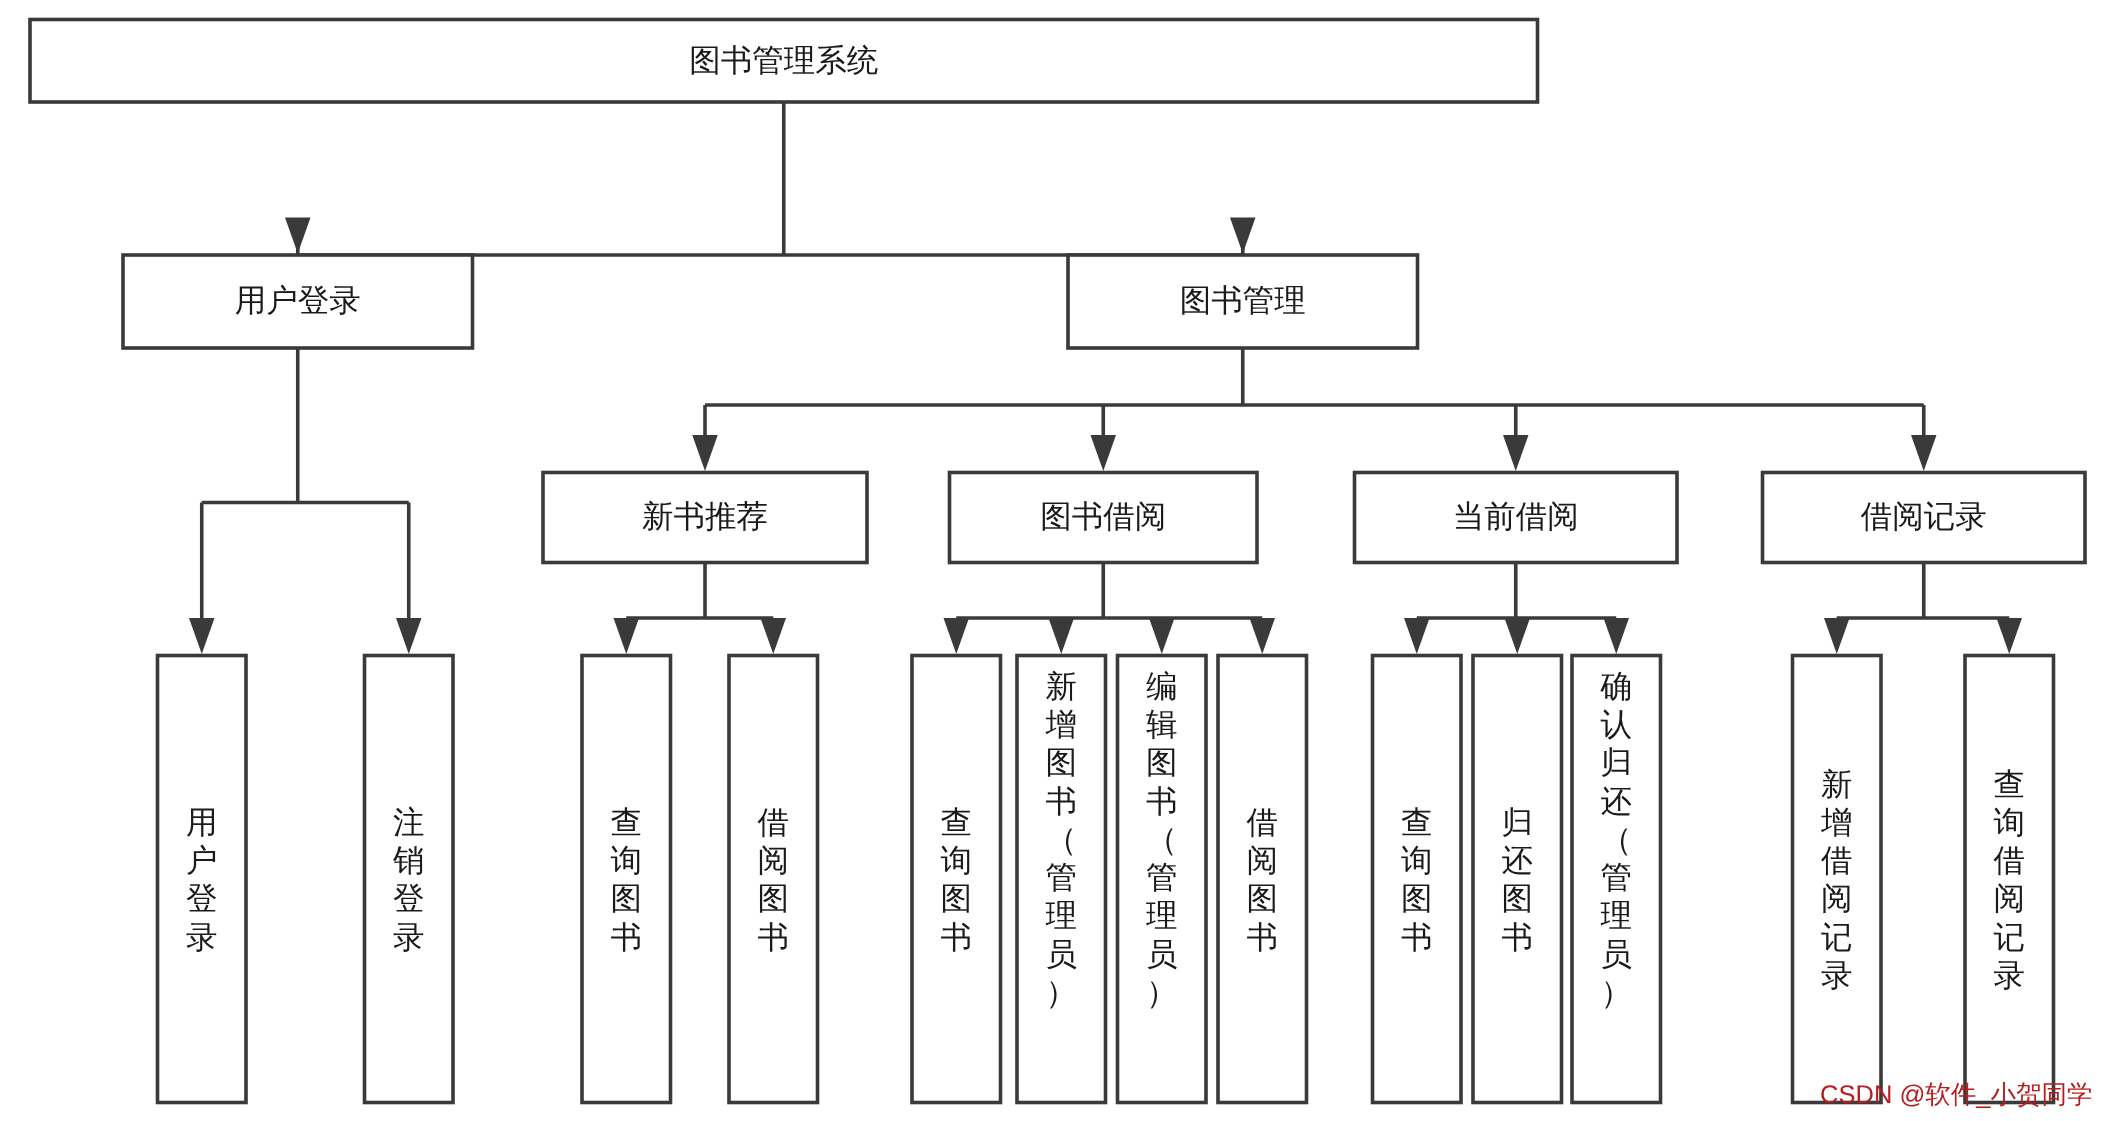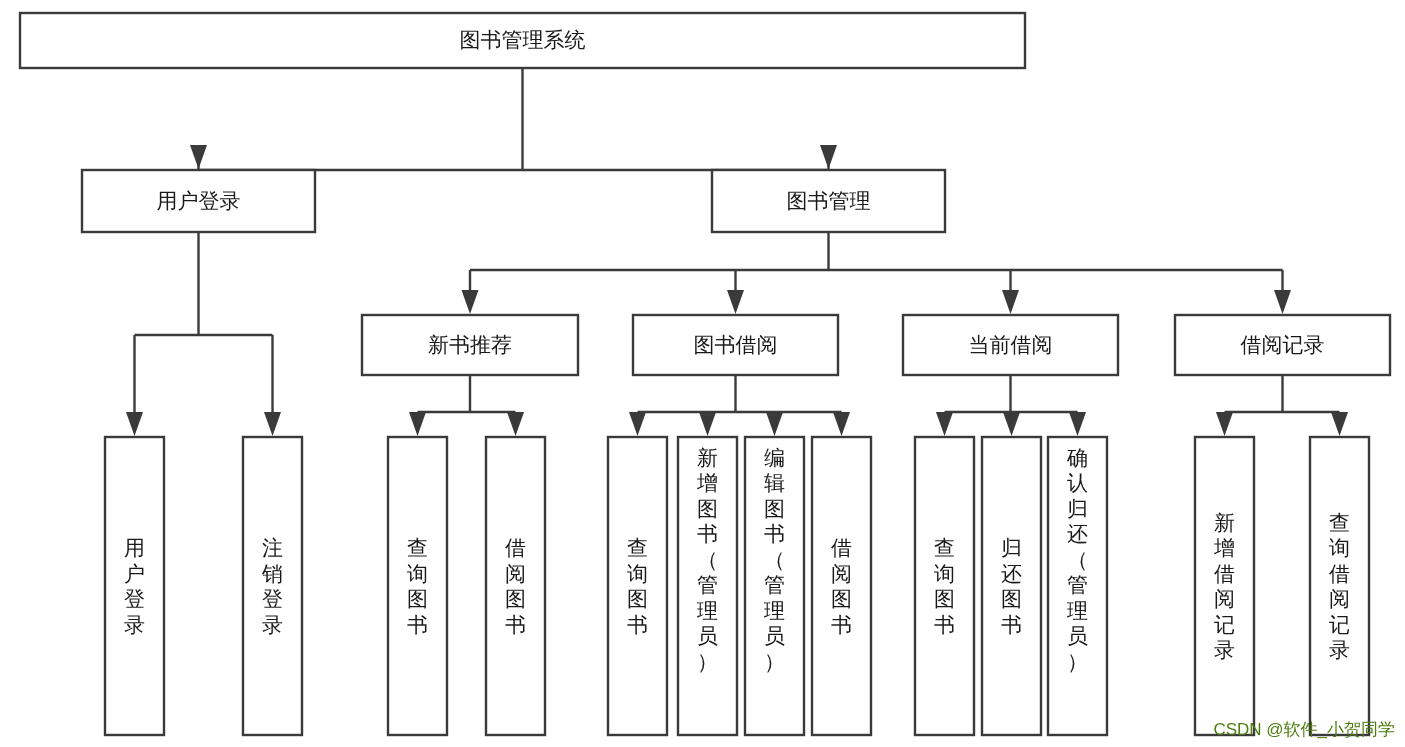--- a/index.html
+++ b/index.html
@@ -41,21 +41,21 @@
   .edge-arrow {
     fill: #3a3a3a;
     stroke: none;
   }
   .watermark {
     position: absolute;
     right: 10px;
     bottom: 6px;
     font-family: "Liberation Sans", "DejaVu Sans", sans-serif;
     font-size: 17px;
-    color: #4d7c0f;
+    color: #b91c1c;
     white-space: nowrap;
     user-select: none;
   }
 </style>
 </head>
 <body>
 
 <svg id="chart-root" viewBox="0 0 1405 747" xmlns="http://www.w3.org/2000/svg">
   <g id="edges-layer">
       <path class="edge-line" d="M 522.5 68 L 522.5 170"></path>

